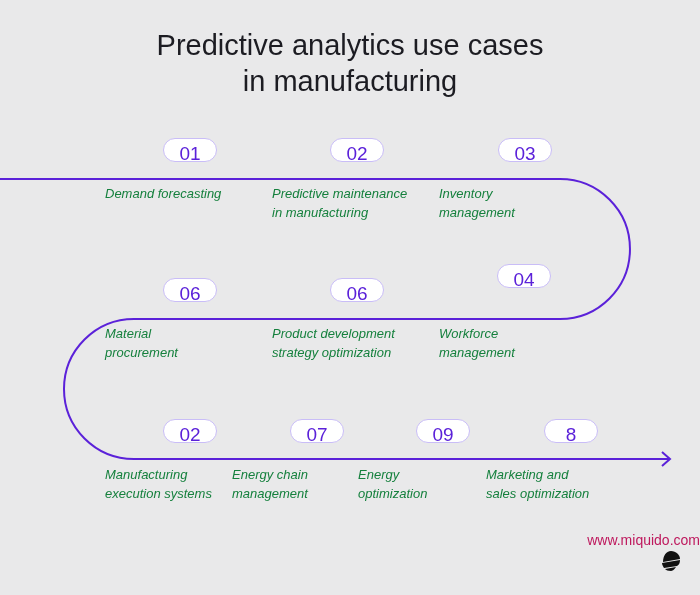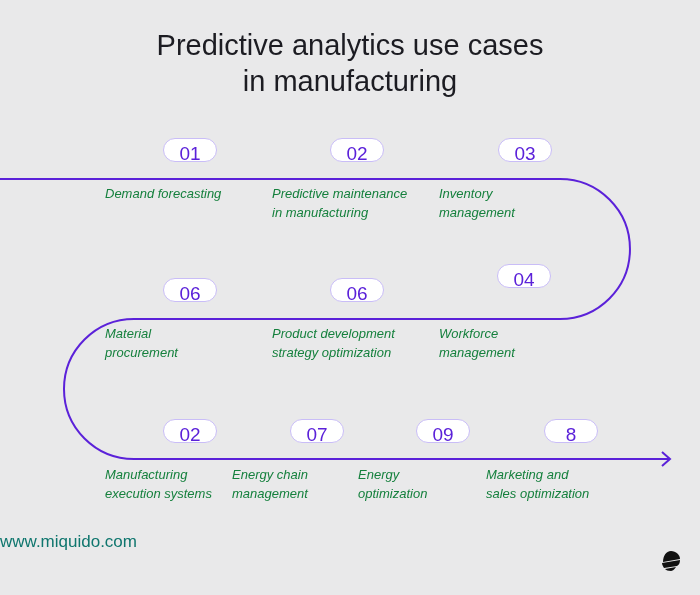--- a/index.html
+++ b/index.html
@@ -1,21 +1,21 @@
 <!DOCTYPE html>
 <html><head>
 <meta charset="utf-8">
 <style>
   html,body{margin:0;padding:0;}
   body{width:700px;height:595px;background:#e9e9ea;position:relative;overflow:hidden;font-family:"Liberation Sans",sans-serif;color:#1c1c22;}
   .title{position:absolute;left:0;top:27px;width:700px;text-align:center;font-size:29px;line-height:36px;color:#1c1c22;}
   svg.path{position:absolute;left:0;top:0;}
   .pill{position:absolute;width:54px;height:24px;border:1px solid #c9bdf7;background:#fff;border-radius:16px;color:#5b21d9;font-size:19px;line-height:30px;text-align:center;box-sizing:border-box;}
   .label{position:absolute;width:170px;text-align:left;font-size:13px;line-height:19px;color:#15803d;white-space:pre-line;font-style:italic;}
-  .footer{position:absolute;left:0;width:700px;top:532px;text-align:left;font-size:17px;color:#0f766e;}
+  .footer{position:absolute;left:0;width:700px;top:532px;text-align:right;font-size:14px;color:#be185d;}
   .logo{position:absolute;left:660px;top:550px;width:22px;height:22px;}
 </style>
 </head>
 <body>
 
 <div class="title">
   <div>Predictive analytics use cases</div>
   <div>in manufacturing</div>
 </div>
 

